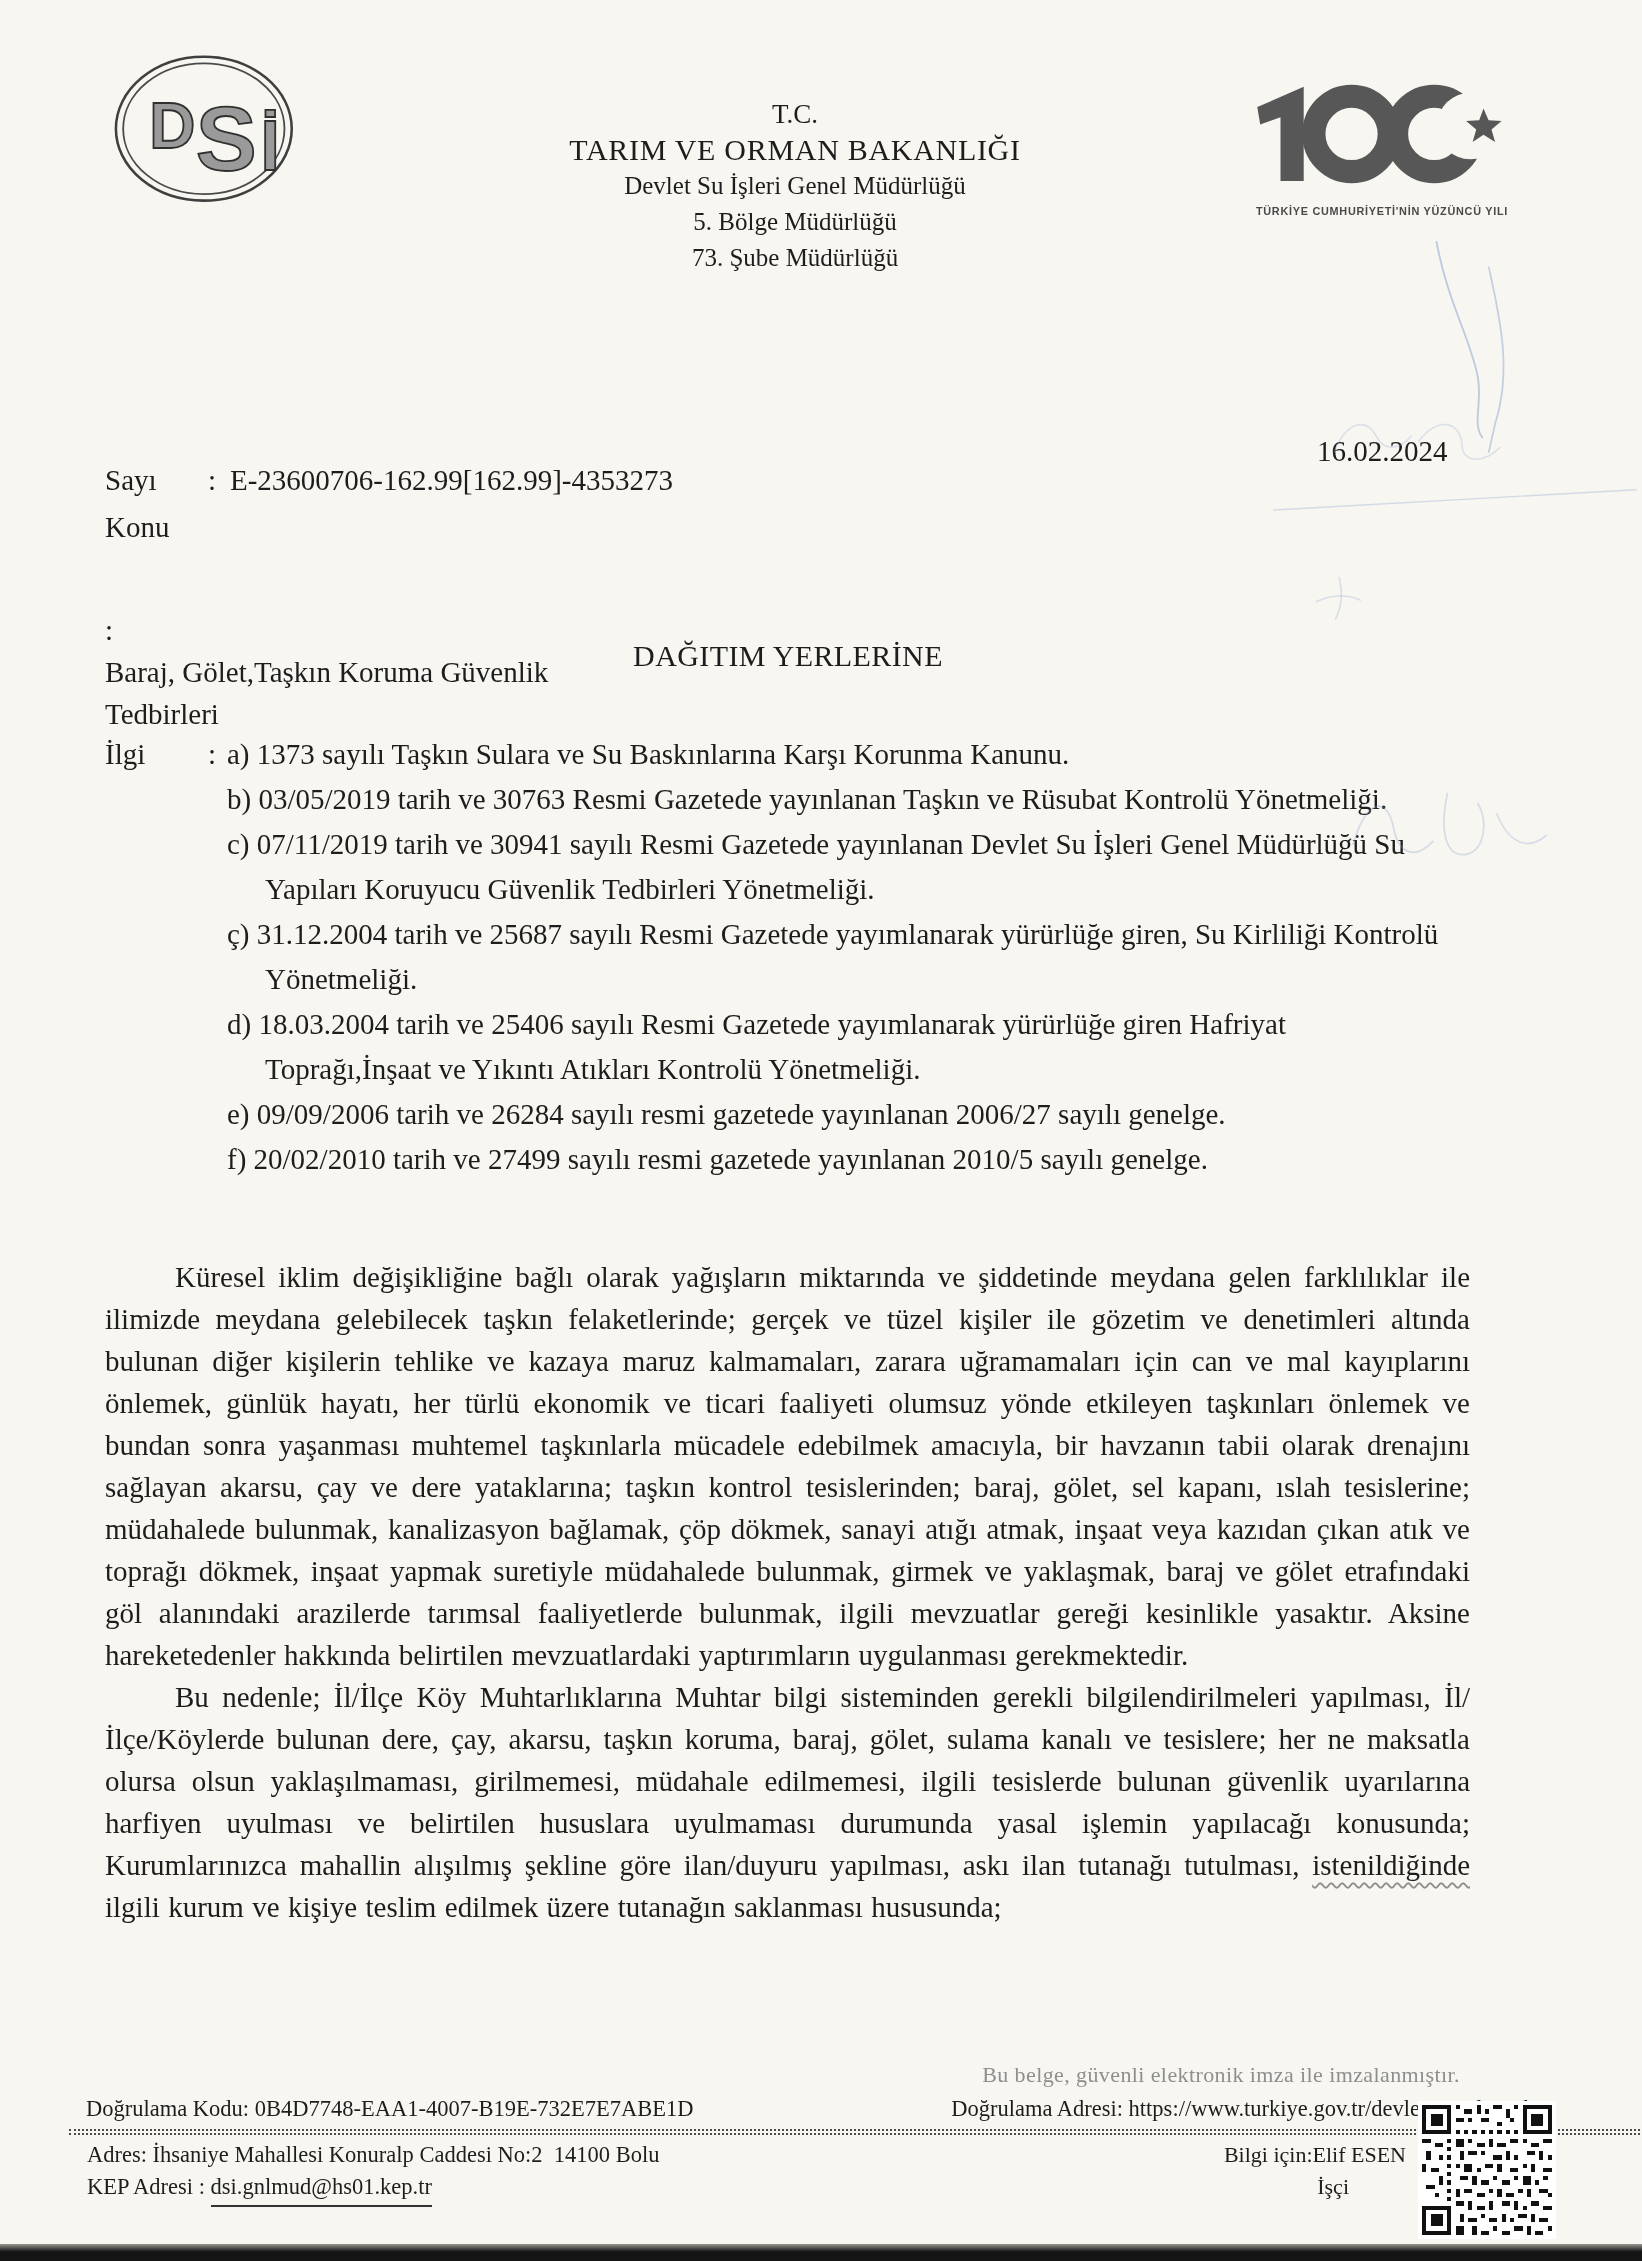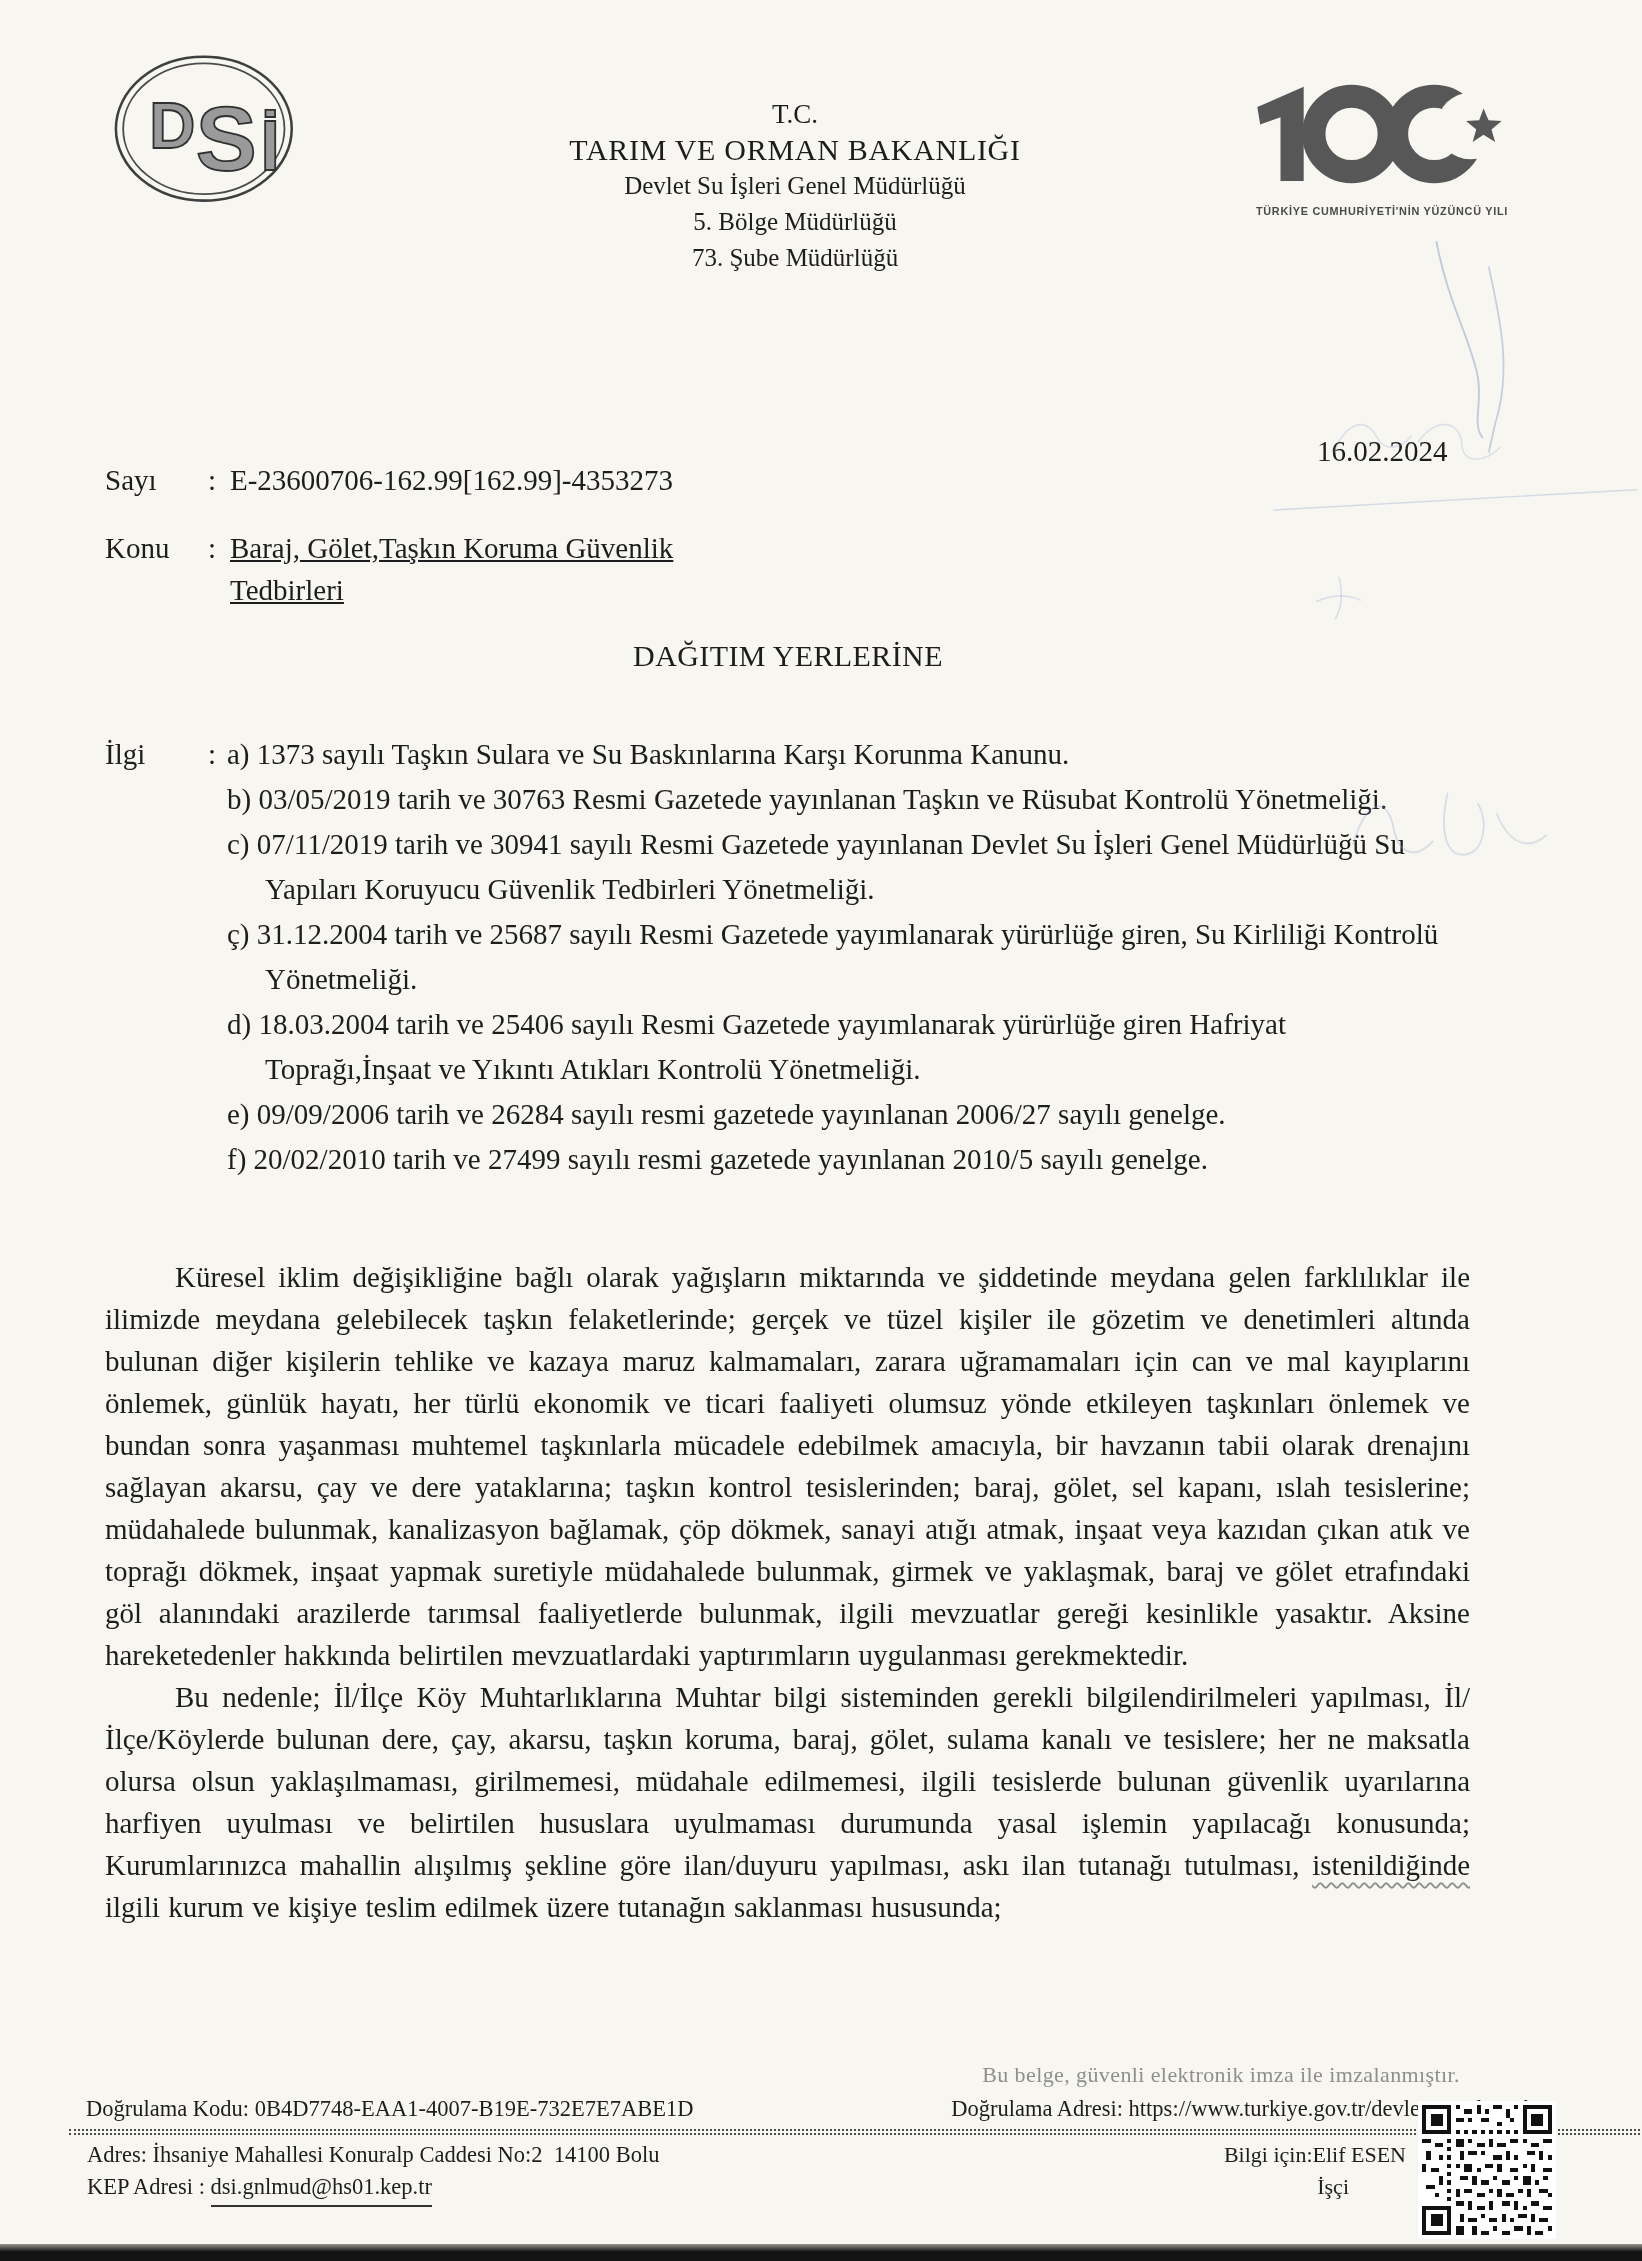--- a/index.html
+++ b/index.html
@@ -12,25 +12,25 @@
   
   .dsi-logo{position:absolute;left:113px;top:45px;}
   .org{position:absolute;left:312px;top:96px;width:966px;text-align:center;line-height:36px;}
   .org .tc{font-size:27px;}
   .org .ministry{font-size:30px;letter-spacing:0.7px;}
   .org .l{font-size:25px;}
   .centennial{position:absolute;left:1244px;top:81px;}
   
   .meta{position:absolute;left:105px;top:435px;width:727px;font-size:29px;line-height:42px;}
   .meta-row{display:flex;margin-top:24px;}
-  .meta-row + .meta-row{margin-top:26px;}
+  .meta-row + .meta-row{margin-top:5px;flex-direction:column;}
   .meta-label{width:103px;flex:0 0 103px;}
   .meta-colon{width:22px;flex:0 0 22px;}
   .meta-value{flex:1;}
-  .meta-value.konu{max-width:538px;text-decoration:underline;}
+  .meta-value.konu{max-width:538px;}
   .doc-date{position:absolute;left:1317px;top:435px;font-size:29px;}
   
   .heading{position:absolute;left:105px;top:639px;width:1366px;text-align:center;
            font-size:30px;letter-spacing:0.4px;}
   
   .ilgi{position:absolute;left:105px;top:732px;width:1353px;display:flex;font-size:29px;}
   .ilgi-label{width:103px;flex:0 0 103px;line-height:45px;}
   .ilgi-colon{width:19px;flex:0 0 19px;line-height:45px;}
   .ilgi-items{flex:1;max-width:1231px;}
   .ilgi-item{line-height:45px;padding-left:38px;text-indent:-38px;}

